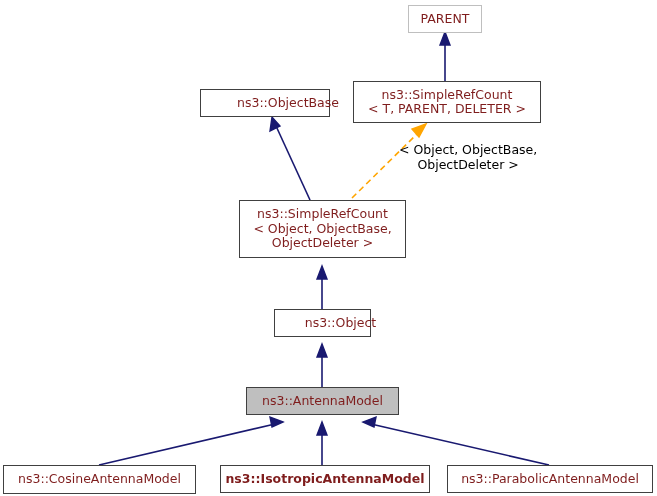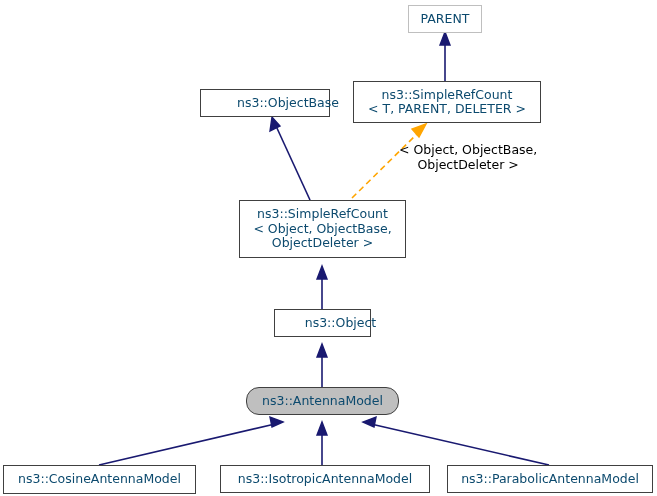--- a/index.html
+++ b/index.html
@@ -28,21 +28,21 @@
   }
   .node {
     position: absolute;
     box-sizing: border-box;
     background: #ffffff;
     border: 1px solid #404040;
     display: flex;
     align-items: center;
     justify-content: center;
     text-align: center;
-    color: #0c4a6e;
+    color: #7f1d1d;
     font-size: 12.5px;
     line-height: 14.5px;
     white-space: pre;
     z-index: 2;
   }
   .node.light {
     border: 1px solid #bfbfbf;
   }
   .node.highlight {
     background: #bfbfbf;
@@ -97,19 +97,19 @@
       </g>
     </svg>
 <div class="node light" style="left: 408px; top: 5px; width: 74px; height: 28px;"><span>PARENT</span></div>
     <div class="node" style="left: 353px; top: 81px; width: 188px; height: 42px;"><span>ns3::SimpleRefCount
 &lt; T, PARENT, DELETER &gt;</span></div>
     <div class="node" style="left: 200px; top: 89px; width: 130px; height: 28px; padding-left: 46px;"><span>ns3::ObjectBase</span></div>
     <div class="node" style="left: 239px; top: 200px; width: 167px; height: 58px;"><span>ns3::SimpleRefCount
 &lt; Object, ObjectBase,
 ObjectDeleter &gt;</span></div>
     <div class="node" style="left: 274px; top: 309px; width: 97px; height: 28px; padding-left: 36px;"><span>ns3::Object</span></div>
-    <div class="node highlight" style="left: 246px; top: 387px; width: 153px; height: 28px; border-radius: 13px;"><span>ns3::AntennaModel</span></div>
+    <div class="node highlight" style="left: 246px; top: 387px; width: 153px; height: 28px;"><span>ns3::AntennaModel</span></div>
     <div class="node" style="left: 3px; top: 465px; width: 193px; height: 29px;"><span>ns3::CosineAntennaModel</span></div>
-    <div class="node" style="left: 220px; top: 465px; width: 210px; height: 28px;"><span>ns3::IsotropicAntennaModel</span></div>
+    <div class="node" style="left: 220px; top: 465px; width: 210px; height: 28px; font-weight: bold;"><span>ns3::IsotropicAntennaModel</span></div>
     <div class="node" style="left: 447px; top: 465px; width: 206px; height: 28px;"><span>ns3::ParabolicAntennaModel</span></div>
     <div class="edge-label" style="left: 399px; top: 143px;">&lt; Object, ObjectBase,
 ObjectDeleter &gt;</div>
   </div>
 
 </body></html>

